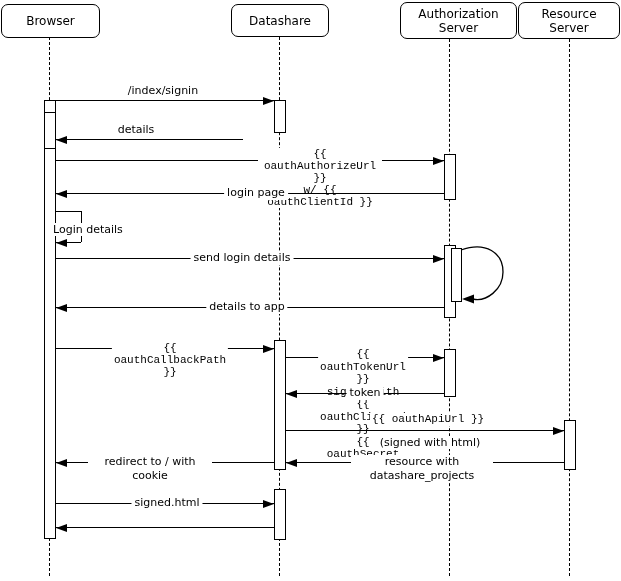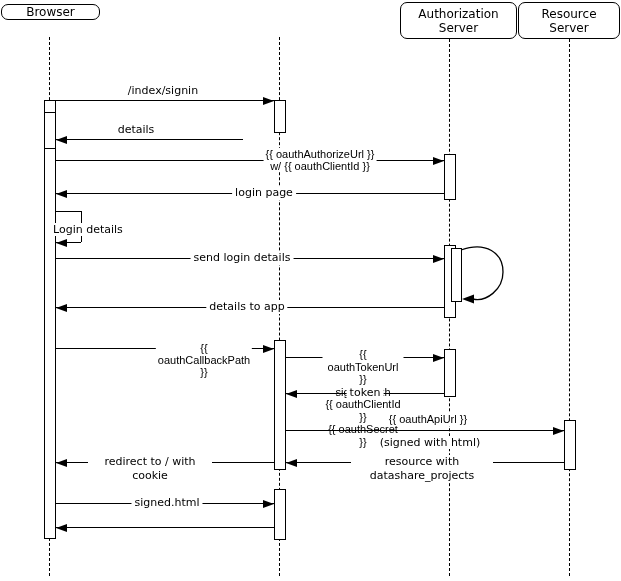--- a/index.html
+++ b/index.html
@@ -19,23 +19,23 @@
   .msg{position:absolute;z-index:4;}
   .msg .line{position:absolute;left:0;right:0;top:0;height:1.3px;background:#000000;}
   .arr-r{position:absolute;right:0;top:-3.4px;width:0;height:0;
     border-top:4px solid transparent;border-bottom:4px solid transparent;border-left:11px solid #000000;}
   .arr-l{position:absolute;left:0;top:-3.4px;width:0;height:0;
     border-top:4px solid transparent;border-bottom:4px solid transparent;border-right:11px solid #000000;}
   .lbl{position:absolute;transform:translateX(-50%);white-space:pre-line;text-align:center;
     font-size:11px;line-height:13px;z-index:5;}
   .lbl.inline{top:-7px;background:#ffffff;padding:0 3px;line-height:14px;}
   .lbl.above{top:-16px;}
-  .lbl.mono{font-family:Liberation Sans, sans-serif;font-size:11px;background:#ffffff;padding:0 2px;}
+  .lbl.mono{font-family:Liberation Mono, monospace;font-size:11px;background:#ffffff;padding:0 2px;}
   .lbl.mono.two{top:-12px;line-height:12px;}
-  .lbl.mono.one{top:-6px;line-height:12px;margin-left:34px;}
+  .lbl.mono.one{top:-6px;line-height:12px;}
   .lbl.mono.four{top:-25px;line-height:12.5px;margin-top:16px;}
   .selfmsg{position:absolute;z-index:4;}
   .selfmsg .t{position:absolute;left:0;top:0;width:25px;height:1.3px;background:#000000;}
   .selfmsg .r{position:absolute;left:25px;top:0;width:1.3px;height:31px;background:#000000;}
   .selfmsg .b{position:absolute;left:0;top:31px;width:25px;height:1.3px;background:#000000;}
   .selfmsg .lbl-self{position:absolute;left:-3px;top:12px;background:#ffffff;font-size:11px;
     line-height:13px;white-space:nowrap;z-index:5;}
   .arc{position:absolute;z-index:4;}
   .arc-label{position:absolute;text-align:center;font-size:11.5px;line-height:12.5px;
     white-space:pre-line;z-index:5;}
@@ -55,22 +55,25 @@
   <div class="divider" style="left:44px;top:148px;width:12px"></div>
   <div class="act" style="left:274px;top:100px;height:33px"></div>
   <div class="act" style="left:274px;top:340px;height:130px"></div>
   <div class="act" style="left:274px;top:489px;height:51px"></div>
   <div class="act" style="left:444px;top:154px;height:46px"></div>
   <div class="act" style="left:444px;top:245px;height:73px"></div>
   <div class="act inner" style="left:451px;top:248px;height:54px"></div>
   <div class="act" style="left:444px;top:349px;height:48px"></div>
   <div class="act" style="left:564px;top:420px;height:50px"></div>
 
-  <div class="actor" style="left:1px;top:4px;width:99px;height:16px">
+  <div class="actor" style="left:1px;top:4px;width:99px;height:34px">
     <span>Browser</span>
+  </div>
+  <div class="actor" style="left:231px;top:4px;width:98px;height:33px">
+    <span>Datashare</span>
   </div>
   <div class="actor" style="left:400px;top:2px;width:117px;height:37px">
     <span>Authorization
 Server</span>
   </div>
   <div class="actor" style="left:518px;top:2px;width:102px;height:37px">
     <span>Resource
 Server</span>
   </div>
 
@@ -89,21 +92,21 @@
   <div class="msg" style="left:56px;top:160px;width:388px">
     <div class="line"></div>
     <div class="arr-r"></div>
     <span class="lbl mono two" style="left:264px">{{ oauthAuthorizeUrl }}
 w/ {{ oauthClientId }}</span>
   </div>
 
   <div class="msg" style="left:56px;top:193px;width:388px">
     <div class="line"></div>
     <div class="arr-l"></div>
-    <span class="lbl inline" style="left:208px">login page</span>
+    <span class="lbl inline" style="left:200px">login page</span>
   </div>
 
   <div class="selfmsg" style="left:56px;top:211px;width:40px;height:40px">
     <div class="t"></div>
     <div class="r"></div>
     <div class="b"></div>
     <div class="arr-l" style="top:27.7px"></div>
     <span class="lbl-self">Login details</span>
   </div>
 

